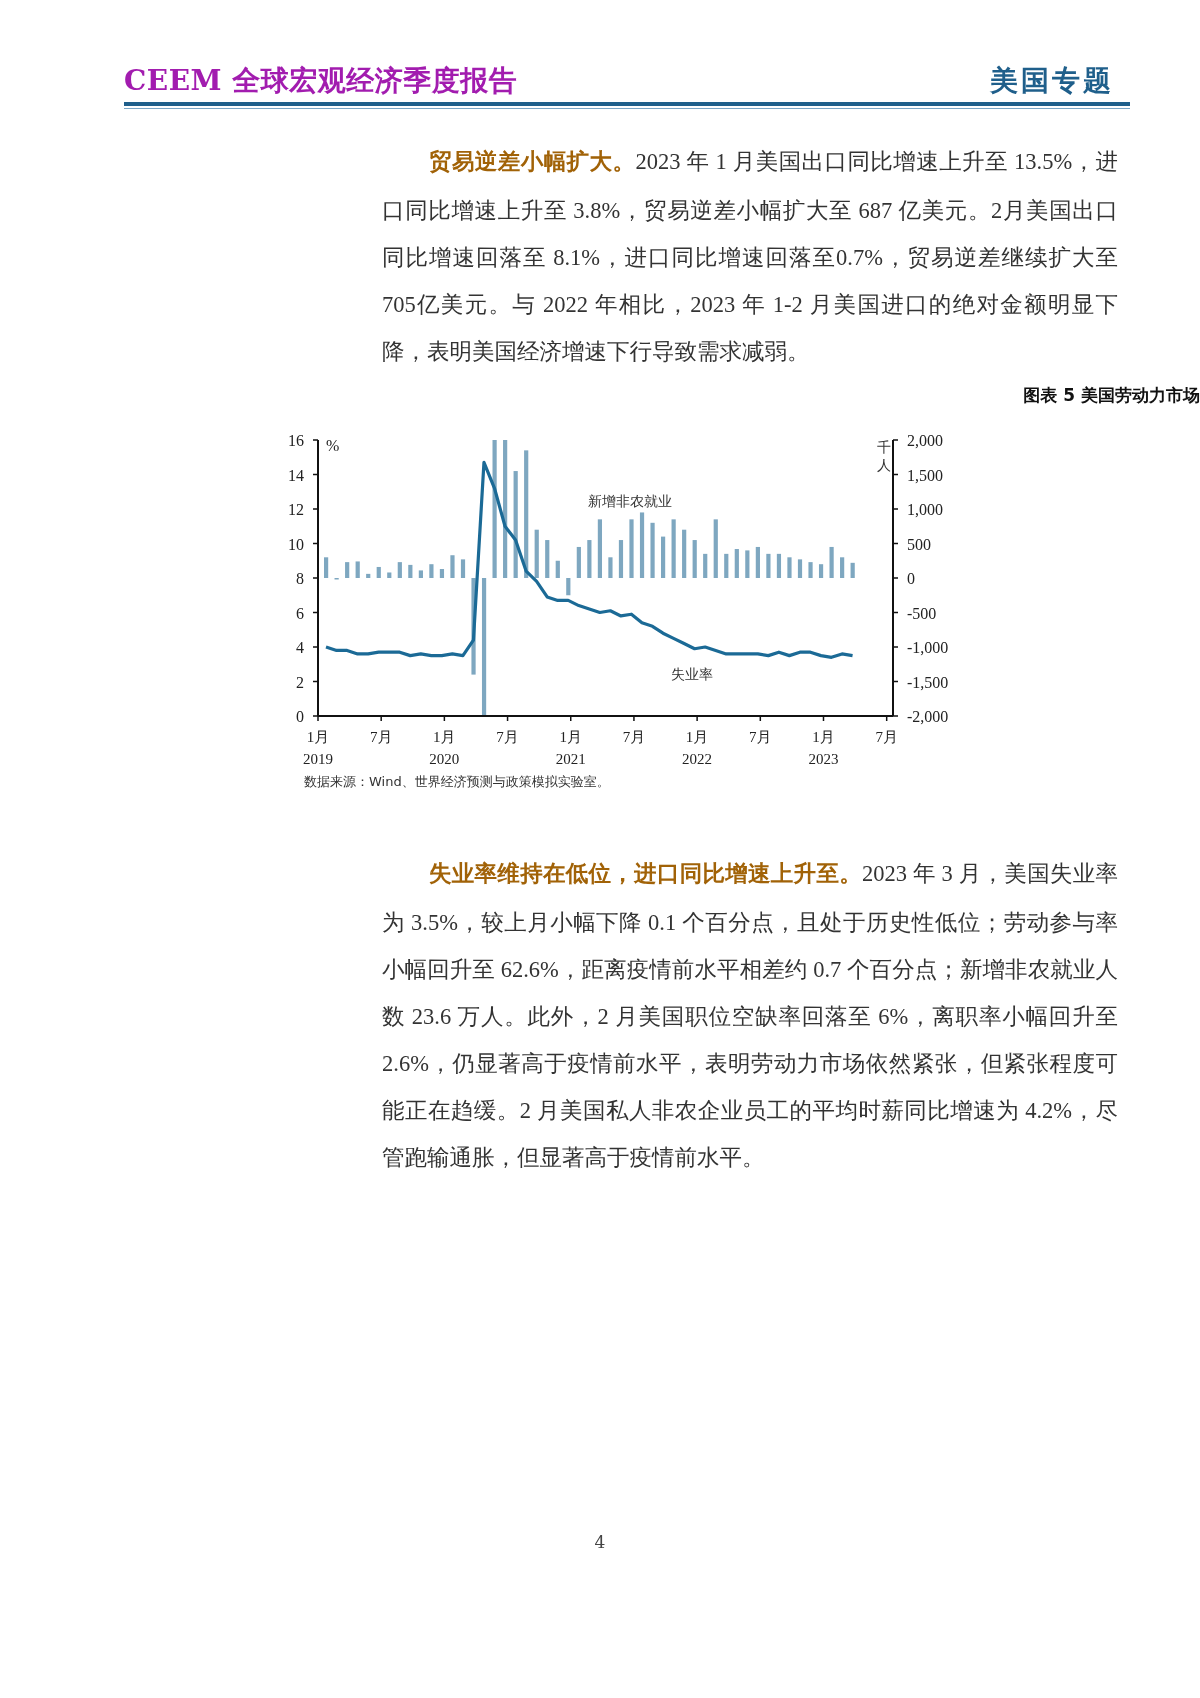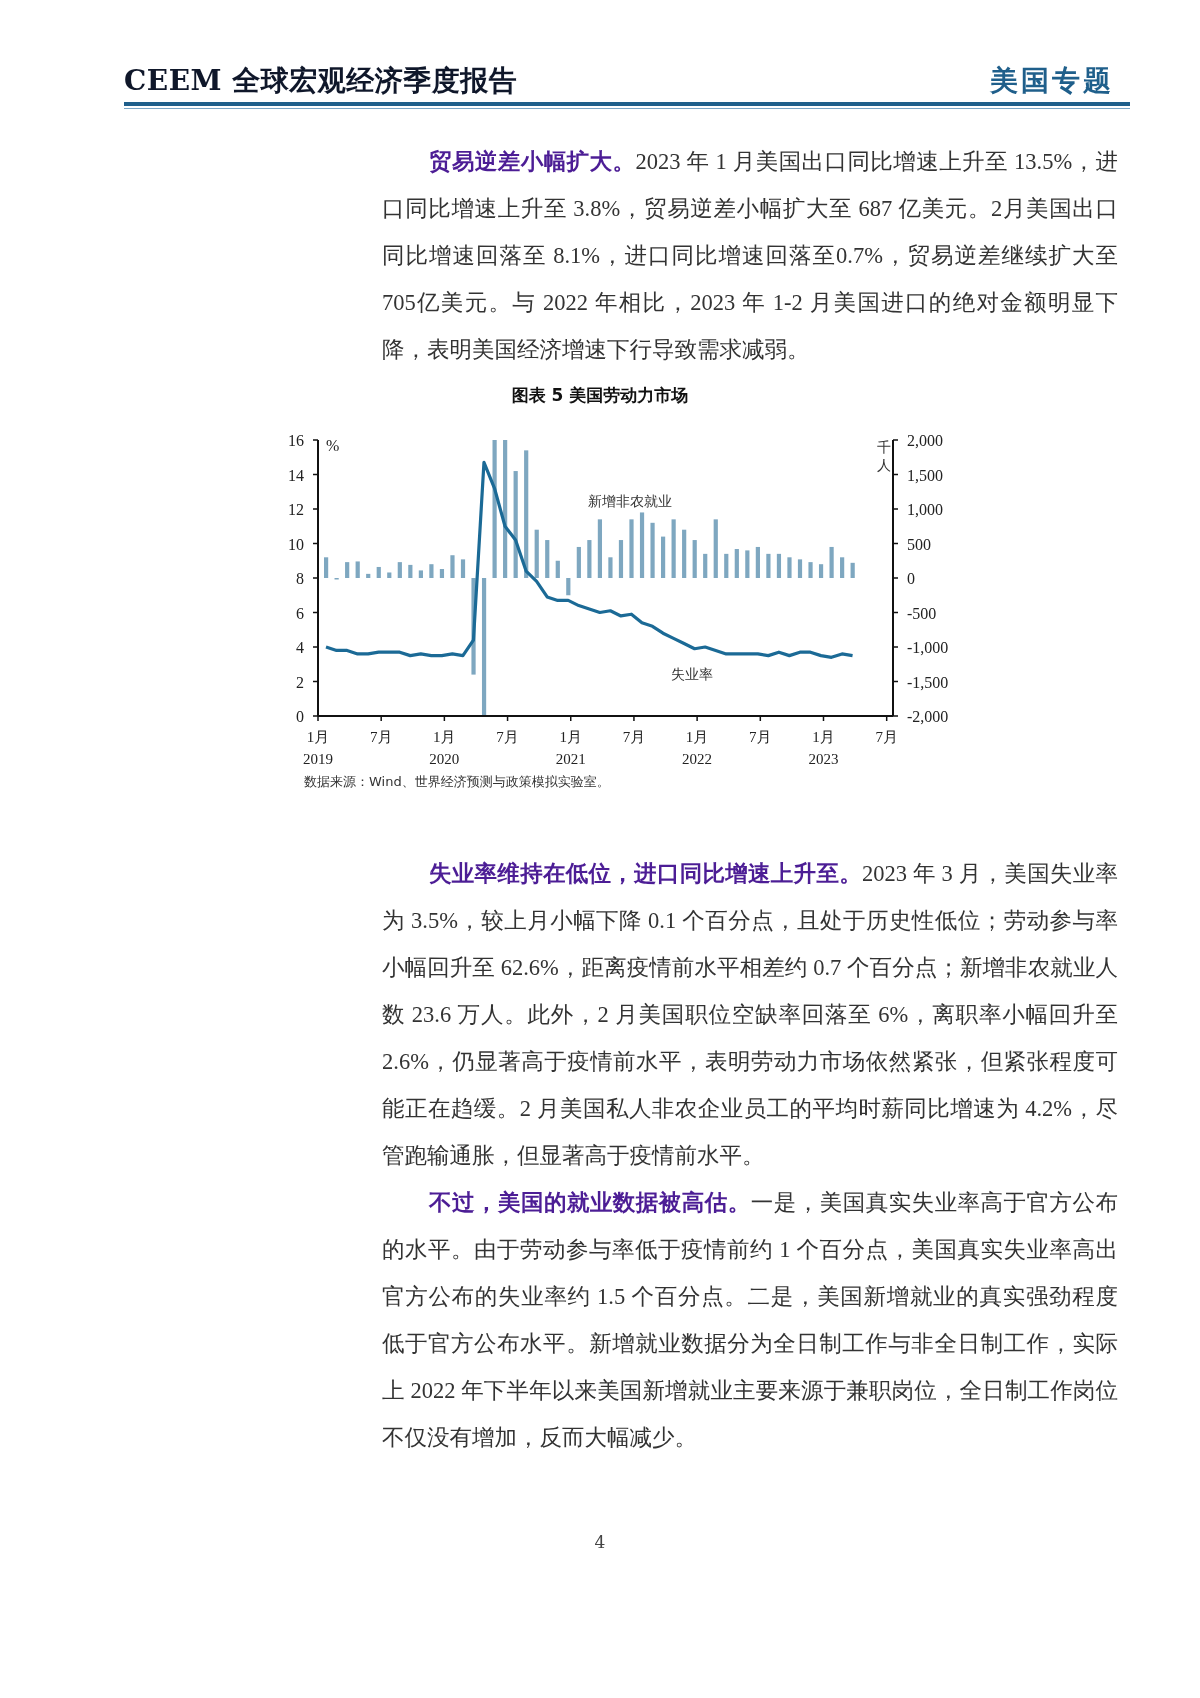--- a/index.html
+++ b/index.html
@@ -1,24 +1,24 @@
 <!DOCTYPE html>
 <html><head>
 <meta charset="utf-8">
 <style>
   html,body{margin:0;padding:0;background:#fff;}
   body{width:1200px;height:1698px;position:relative;overflow:hidden;font-family:"DejaVu Serif","Liberation Serif",serif;color:#222;}
-  .hdr-left{position:absolute;left:124px;top:62px;font-size:28px;font-weight:bold;color:#0f172a;letter-spacing:0.5px;}
+  .hdr-left{position:absolute;left:124px;top:62px;font-size:28px;font-weight:bold;color:#a21caf;letter-spacing:0.5px;}
   .hdr-right{position:absolute;right:86px;top:62px;font-size:28px;font-weight:bold;color:#1f5f8b;letter-spacing:3px;margin-left:16px;}
   .rule-thick{position:absolute;left:124px;right:70px;top:102px;height:4px;background:#1f5f8b;}
   .rule-thin{position:absolute;left:124px;right:70px;top:108px;height:1px;background:#7aa6c6;}
   .para{position:absolute;left:382px;width:736px;font-size:22.5px;line-height:47px;color:#333;text-align:justify;font-family:"Liberation Serif","DejaVu Serif",serif;}
-  .para .lead{font-weight:bold;color:#4c1d95;font-family:Liberation Serif, serif;}
+  .para .lead{font-weight:bold;color:#a16207;font-family:Liberation Mono, monospace;}
   .para p{margin:0;text-indent:47px;}
-  .caption{position:absolute;left:0;width:1200px;top:384px;text-align:center;font-size:17px;font-weight:bold;color:#111;font-family:"DejaVu Sans",sans-serif;}
+  .caption{position:absolute;left:0;width:1200px;top:384px;text-align:right;font-size:17px;font-weight:bold;color:#111;font-family:"DejaVu Sans",sans-serif;}
   .chart{position:absolute;left:260px;top:420px;width:700px;height:360px;}
   .source{position:absolute;left:304px;top:773px;font-size:13px;color:#333;font-family:"DejaVu Sans",sans-serif;text-align:center;}
   .pagenum{position:absolute;left:0;width:1200px;top:1532px;text-align:center;font-size:17px;color:#444;}
   svg text{font-family:"Liberation Serif","DejaVu Serif",serif;}
 </style>
 </head>
 <body>
 
 <div class="hdr-left">CEEM 全球宏观经济季度报告</div>
 <div class="hdr-right">美国专题</div>
@@ -154,16 +154,15 @@
       <text x="563.4945054945056" y="344" text-anchor="middle" font-size="15" fill="#222">2023</text>
       <text x="370" y="86" text-anchor="middle" font-size="14" fill="#333" font-family="DejaVu Sans, sans-serif">新增非农就业</text>
       <text x="432" y="259" text-anchor="middle" font-size="14" fill="#333" font-family="DejaVu Sans, sans-serif">失业率</text>
     </svg>
 </div>
 
 <div class="source">数据来源：Wind、世界经济预测与政策模拟实验室。</div>
 
 <div class="para" style="top:850px;">
   <p><span class="lead">失业率维持在低位，进口同比增速上升至。</span><span>2023 年 3 月，美国失业率为 3.5%，较上月小幅下降 0.1 个百分点，且处于历史性低位；劳动参与率小幅回升至 62.6%，距离疫情前水平相差约 0.7 个百分点；新增非农就业人数 23.6 万人。此外，2 月美国职位空缺率回落至 6%，离职率小幅回升至 2.6%，仍显著高于疫情前水平，表明劳动力市场依然紧张，但紧张程度可能正在趋缓。2 月美国私人非农企业员工的平均时薪同比增速为 4.2%，尽管跑输通胀，但显著高于疫情前水平。</span></p>
-  <p><span class="lead">不过，美国的就业数据被高估。</span><span>一是，美国真实失业率高于官方公布的水平。由于劳动参与率低于疫情前约 1 个百分点，美国真实失业率高出官方公布的失业率约 1.5 个百分点。二是，美国新增就业的真实强劲程度低于官方公布水平。新增就业数据分为全日制工作与非全日制工作，实际上 2022 年下半年以来美国新增就业主要来源于兼职岗位，全日制工作岗位不仅没有增加，反而大幅减少。</span></p>
 </div>
 
 <div class="pagenum">4</div>
 
 </body></html>

